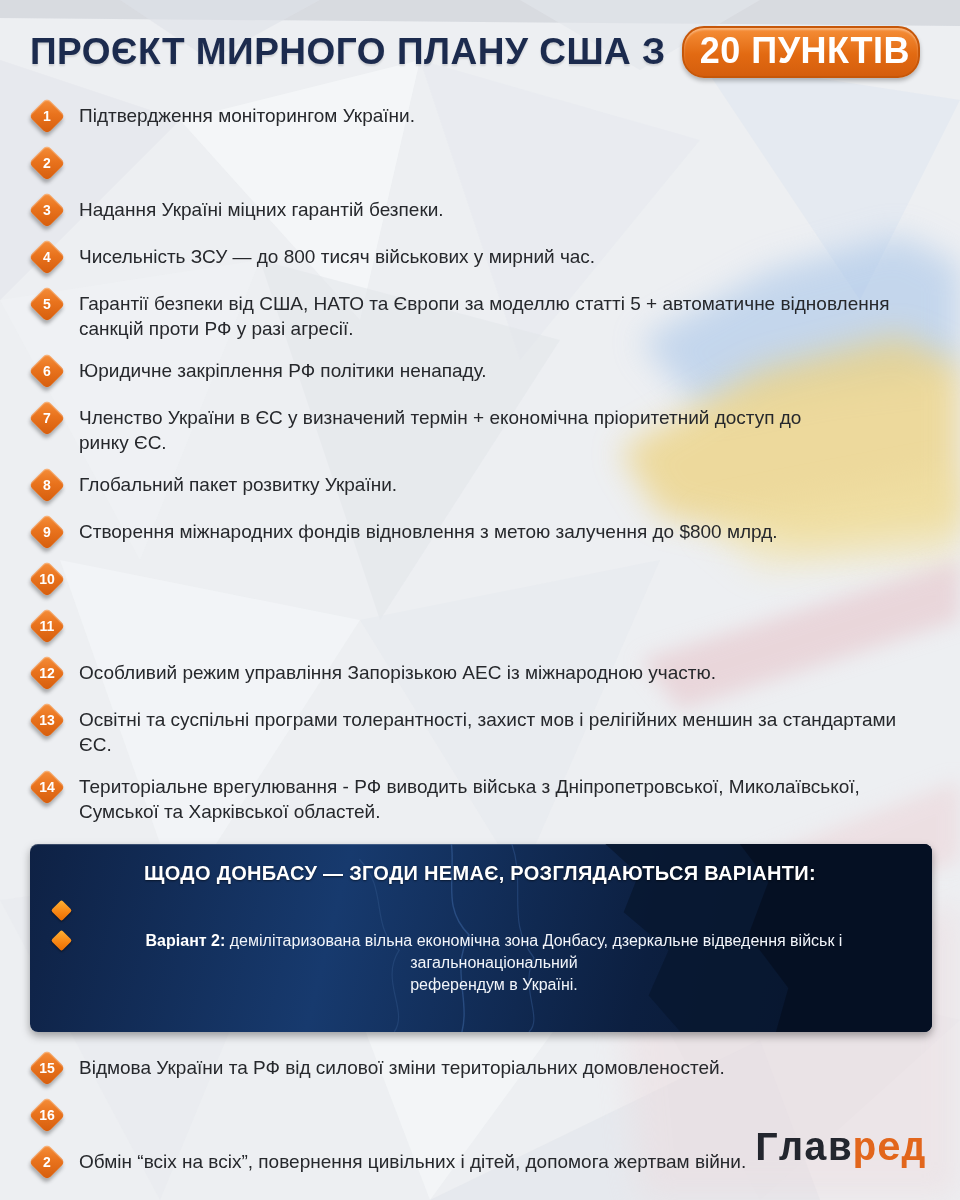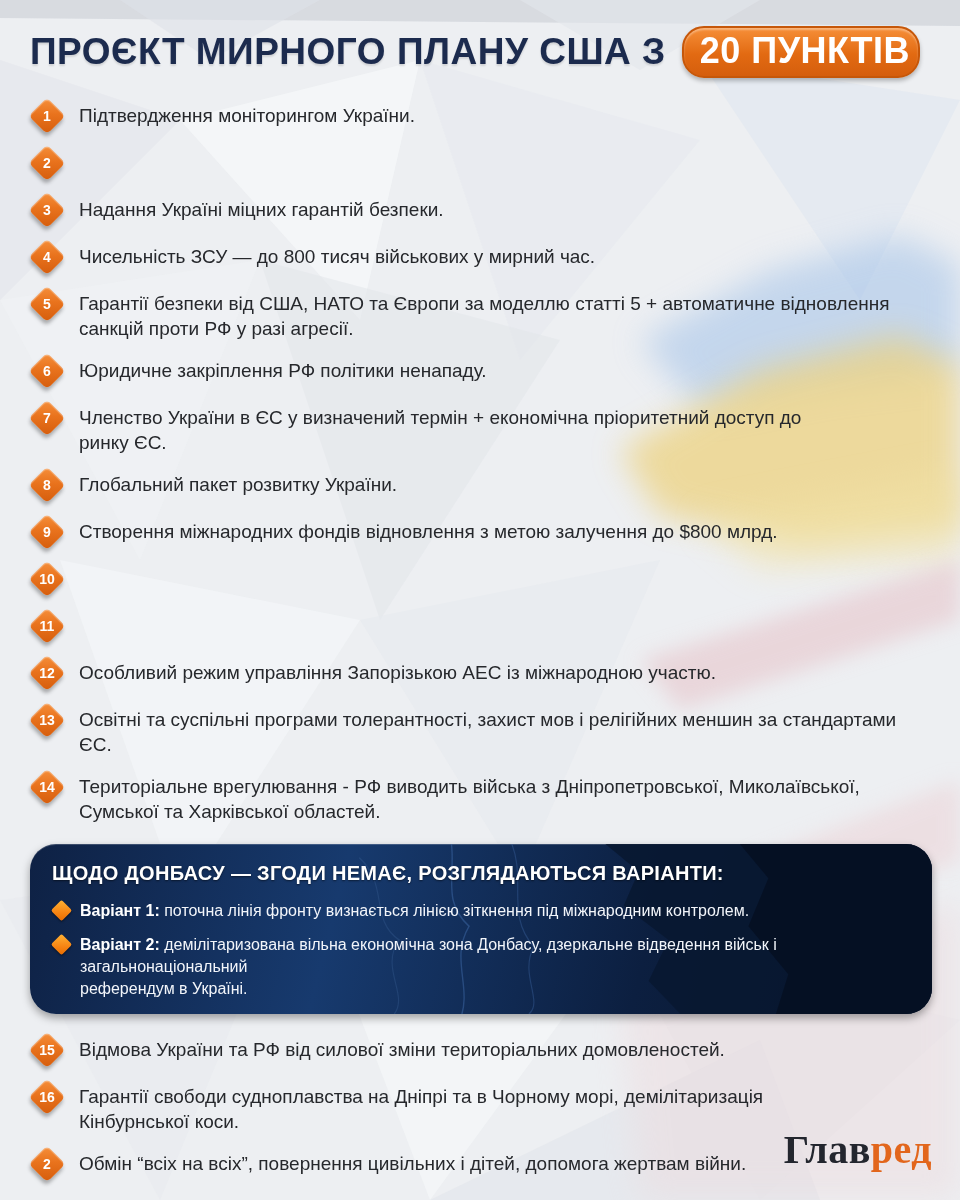--- a/index.html
+++ b/index.html
@@ -67,25 +67,26 @@
     font-size:19px;line-height:25px;
     color:#26282c;
     white-space:pre-line;
     padding-top:1px;
     max-width:866px;
   }
   
   .donbas-box{
     position:relative;
     margin:20px 0 22px 0;
-    border-radius:26px;
-    padding:16px 24px 2px 22px;
+    border-radius:8px;
+    padding:16px 24px 24px 22px;
     overflow:hidden;
     background:linear-gradient(104deg,#0e2144 0%,#173a6e 34%,#0c1f40 68%,#081528 100%);
     box-shadow:0 4px 8px rgba(0,0,0,.35), inset 0 1px 0 rgba(255,255,255,.18);
+    text-align:center;
   }
   .box-map{position:absolute;inset:0;width:100%;height:100%;}
   .box-inner{position:relative;z-index:1;}
   .box-header{
     font-size:20px;line-height:26px;font-weight:bold;letter-spacing:.3px;
     color:#ffffff;
     margin:0 0 14px 0;
     text-shadow:0 1px 2px rgba(0,0,0,.5);
   }
   .variant{
@@ -99,22 +100,22 @@
     border-radius:2px;
     box-shadow:1px 1px 2px rgba(0,0,0,.5);
   }
   .v-text{
     font-size:16px;line-height:22px;color:#f2f5fa;
     white-space:pre-line;
   }
   .v-text b{color:#ffffff;}
   
   .logo{
-    position:absolute;right:28px;bottom:30px;z-index:2;
-    font-family:Liberation Serif, serif;
+    position:absolute;right:34px;bottom:30px;z-index:2;
+    font-family:Liberation Mono, monospace;
     font-weight:bold;font-size:40px;line-height:40px;letter-spacing:.5px;
   }
   .logo .p1{color:#23262e;}
   .logo .p2{color:#e2661c;}
 </style>
 </head>
 <body>
 
 <div class="poster">
 
@@ -256,21 +257,20 @@
         <path d="M700,-10 L740,25 L720,60 L760,95 L745,130 L904,130 L904,-10 Z" fill="#050f22" opacity=".9"></path>
         <path d="M420,-10 C430,20 410,40 440,60 C420,85 445,105 430,130" fill="none" stroke="#3b64a0" stroke-width="1.4" opacity=".55"></path>
         <path d="M330,10 C360,30 340,55 370,70 C350,90 380,110 365,124" fill="none" stroke="#35598f" stroke-width="1.2" opacity=".4"></path>
         <path d="M480,-5 C500,25 475,50 505,75 C490,95 515,115 500,124" fill="none" stroke="#3b64a0" stroke-width="1.2" opacity=".4"></path>
       </svg>
       <div class="box-inner">
         <div class="box-header">ЩОДО ДОНБАСУ — ЗГОДИ НЕМАЄ, РОЗГЛЯДАЮТЬСЯ ВАРІАНТИ:</div>
         <div id="variants">
             <div class="variant">
               <div class="v-diamond"></div>
-              <div class="v-text"><b>Варіант 1:</b> поточна лінія фронту визнається лінією зіткнення під міжнародним контролем.</div>
             </div>
             <div class="variant">
               <div class="v-diamond"></div>
               <div class="v-text"><b>Варіант 2:</b> демілітаризована вільна економічна зона Донбасу, дзеркальне відведення військ і загальнонаціональний
 референдум в Україні.</div>
             </div>
           </div>
       </div>
     </div>
 
@@ -278,22 +278,20 @@
         <div class="point">
           <div class="num">
             <span>15</span>
           </div>
           <div class="point-text">Відмова України та РФ від силової зміни територіальних домовленостей.</div>
         </div>
         <div class="point">
           <div class="num">
             <span>16</span>
           </div>
-          <div class="point-text">Гарантії свободи судноплавства на Дніпрі та в Чорному морі, демілітаризація
-Кінбурнської коси.</div>
         </div>
         <div class="point">
           <div class="num">
             <span>2</span>
           </div>
           <div class="point-text">Обмін “всіх на всіх”, повернення цивільних і дітей, допомога жертвам війни.</div>
         </div>
       </div>
 
   </div>

